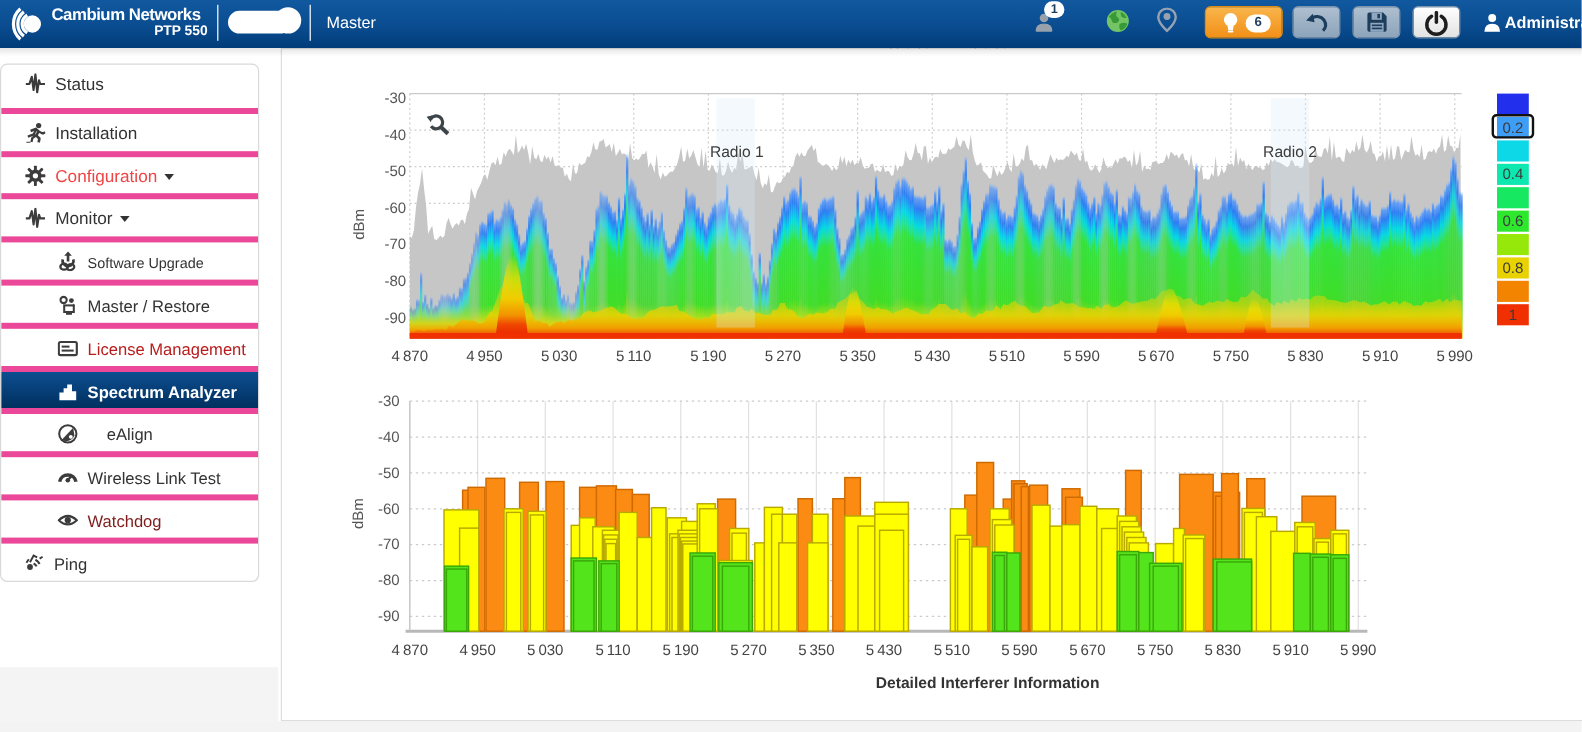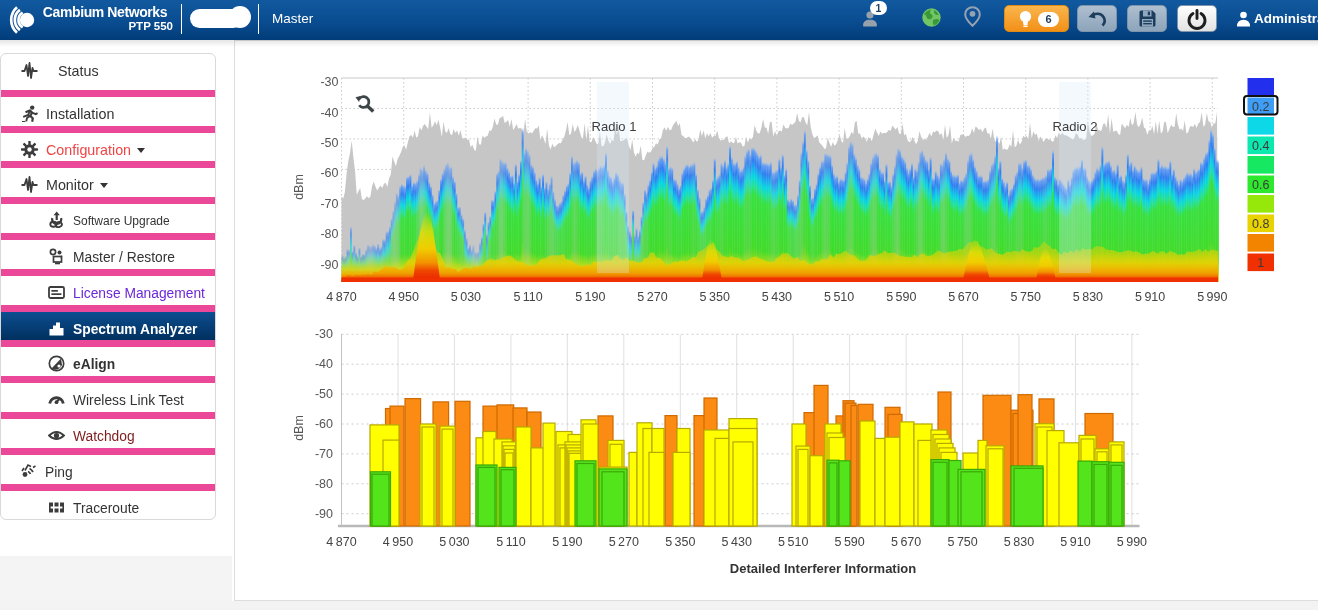--- a/index.html
+++ b/index.html
@@ -5,21 +5,21 @@
 #header { position:absolute; left:0; top:0; width:1318px; height:40px;
   background:linear-gradient(180deg,#11599f 0%,#0a4c90 55%,#013c79 100%); z-index:50; }
 .hbtn { position:absolute; top:5px; width:40px; height:27px; border-radius:5px;
   background:linear-gradient(#aebfd0,#8da4ba); border:1px solid #7d94ab; text-align:center; padding-top:3px; }
 #clip1 { position:absolute; top:28.5px; left:727px; z-index:25; color:#1a3e6e; font-size:12px; font-weight:bold; }
 #clip2 { position:absolute; top:28.5px; left:795px; z-index:25; color:#1a3e6e; font-size:12px; font-weight:bold; }
 #shadow { position:absolute; left:0; top:40px; width:1318px; height:7px;
   background:linear-gradient(rgba(0,0,0,0.10),rgba(0,0,0,0)); z-index:20; }
 #sidebar { position:absolute; left:0; top:53px; width:216px; background:#fff;
   border:1px solid #d9d9d9; border-radius:6px; z-index:10; overflow:hidden; }
-.mi { height:35.8px; line-height:35.8px; border-top:7px solid #ec4899; font-size:14.5px; white-space:nowrap; }
+.mi { height:35.8px; line-height:35.8px; border-top:5px solid #ec4899; font-size:14.5px; white-space:nowrap; }
 .mi:first-child { border-top:none; }
 .mi.sel { background:linear-gradient(#0d4e90,#00305f); }
 .chev { display:inline-block; margin-left:6px; width:0; height:0; border-left:4.5px solid transparent;
   border-right:4.5px solid transparent; border-top:5px solid #333; vertical-align:2px; }
 #panel { position:absolute; left:233.5px; top:40px; width:1095px; height:561px;
   background:#fff; border:1px solid #ddd; z-index:5; }
 #bg-bottom { position:absolute; left:0; top:601px; width:1318px; height:9px; background:#f3f3f3; }
 #bg-left { position:absolute; left:0; top:556px; width:232px; height:45px; background:#f4f4f4; }
 </style></head>
 <body>
@@ -95,21 +95,21 @@
       </svg></div>
 <div style="position:absolute;left:1254px;top:11px;color:#fff;font-size:13.5px;font-weight:bold;white-space:nowrap">Administrator</div>
 </div>
 <div id="shadow"></div>
 <div id="panel"></div>
 <div id="bg-bottom"></div>
 <div id="bg-left"></div>
 <div id="sidebar">
     <div class="mi" style="padding-left:20px;font-size:14.3px;"><svg width="17" height="17" viewBox="0 0 17 17" style="vertical-align:-3px">
         <path d="M0.5 9 L3.5 9 L5.5 3 L7 14 L8.5 1 L10 16 L11.5 6 L12.5 9 L16.5 9" stroke="#3c3c3c" stroke-width="1.8" fill="none" stroke-linejoin="round"></path>
-      </svg><span style="margin-left:20px;color:#333;">Status</span></div>
+      </svg><span style="margin-left:8px;color:#333;">Status</span></div>
     <div class="mi" style="padding-left:20px;font-size:14.3px;"><svg width="17" height="17" viewBox="0 0 17 17" style="vertical-align:-3px">
         <circle cx="11.2" cy="2.6" r="2.2" fill="#3c3c3c"></circle>
         <path d="M4.5 7.2 L8.8 5.4 L11 7.6 L9.3 11 L11.8 13.4 L11.2 16.8" stroke="#3c3c3c" stroke-width="2.2" fill="none" stroke-linejoin="round"></path>
         <path d="M8.8 5.8 L7.2 10 L2.2 11.8 M10 10.2 L6 13 L5.2 16.4 M11 7.6 L14.8 9.2 L16.6 8.2" stroke="#3c3c3c" stroke-width="1.9" fill="none"></path>
         <path d="M1 16.9 L4.3 16.9" stroke="#3c3c3c" stroke-width="1.6"></path>
       </svg><span style="margin-left:8px;color:#333;">Installation</span></div>
     <div class="mi" style="padding-left:20px;font-size:14.3px;"><svg width="17" height="17" viewBox="0 0 17 17" style="vertical-align:-3px">
         <g fill="#3c3c3c">
           <circle cx="8.5" cy="8.5" r="5.2"></circle>
           <rect x="7.3" y="0" width="2.4" height="4" rx="0.6" transform="rotate(0 8.5 8.5)"></rect>
@@ -136,55 +136,43 @@
         <circle cx="5" cy="4" r="2.6" fill="none" stroke="#3c3c3c" stroke-width="1.7"></circle>
         <circle cx="11.5" cy="4.5" r="2" fill="#3c3c3c"></circle>
         <path d="M13 7 L14.5 9 L12.5 9.5 Z" fill="#3c3c3c"></path>
         <rect x="5.5" y="8.5" width="8" height="5.5" fill="none" stroke="#3c3c3c" stroke-width="1.7"></rect>
         <rect x="7" y="14.5" width="5" height="1.8" fill="#3c3c3c"></rect>
       </svg><span style="margin-left:8px;color:#333;">Master / Restore</span></div>
     <div class="mi" style="padding-left:47px;font-size:13.8px;"><svg width="17" height="17" viewBox="0 0 17 17" style="vertical-align:-3px">
         <rect x="1" y="3" width="15" height="11" rx="1.4" fill="none" stroke="#3c3c3c" stroke-width="1.8"></rect>
         <rect x="3.4" y="6" width="6.5" height="1.7" fill="#3c3c3c"></rect>
         <rect x="3.4" y="9.3" width="10" height="1.7" fill="#3c3c3c"></rect>
-      </svg><span style="margin-left:8px;color:#6d28d9;">License Management</span></div>
+      </svg><span style="margin-left:8px;color:#b91c1c;">License Management</span></div>
     <div class="mi sel" style="padding-left:47px;font-size:13.8px;"><svg width="17" height="17" viewBox="0 0 17 17" style="vertical-align:-3px">
         <path d="M1.5 15.5 L1.5 9 L5 9 L5 5.5 L8 5.5 L8 2.5 L12 2.5 L12 8 L15.5 8 L15.5 15.5 Z" fill="#fff"></path>
       </svg><span style="margin-left:8px;color:#fff;font-weight:bold;">Spectrum Analyzer</span></div>
     <div class="mi" style="padding-left:47px;font-size:13.8px;"><svg width="17" height="17" viewBox="0 0 17 17" style="vertical-align:-3px">
         <circle cx="8.5" cy="8.5" r="7.2" fill="none" stroke="#3c3c3c" stroke-width="1.7"></circle>
         <path d="M3.5 13.5 L13 3.5 L14 10 A 7 7 0 0 1 6 14.5 Z" fill="#3c3c3c"></path>
         <circle cx="11" cy="11" r="1.6" fill="#fff"></circle>
-      </svg><span style="margin-left:8px;color:#333;font-weight:bold;">eAlign</span></div>
+      </svg><span style="margin-left:24px;color:#333;">eAlign</span></div>
     <div class="mi" style="padding-left:47px;font-size:13.8px;"><svg width="17" height="17" viewBox="0 0 17 17" style="vertical-align:-3px">
         <path d="M1.7 12.5 a 6.9 6.9 0 0 1 13.6 0" fill="none" stroke="#3c3c3c" stroke-width="2.9"></path>
         <circle cx="8.5" cy="11.2" r="1.9" fill="#3c3c3c"></circle>
         <path d="M8.5 11 L12.2 7.2" stroke="#3c3c3c" stroke-width="2"></path>
       </svg><span style="margin-left:8px;color:#333;">Wireless Link Test</span></div>
     <div class="mi" style="padding-left:47px;font-size:13.8px;"><svg width="17" height="17" viewBox="0 0 17 17" style="vertical-align:-3px">
         <path d="M1 8.5 Q8.5 1.5 16 8.5 Q8.5 15.5 1 8.5 Z" fill="none" stroke="#3c3c3c" stroke-width="1.8"></path>
         <circle cx="8.5" cy="8.5" r="2.6" fill="#3c3c3c"></circle>
       </svg><span style="margin-left:8px;color:#7f1d1d;">Watchdog</span></div>
     <div class="mi" style="padding-left:19px;font-size:13.8px;"><svg width="17" height="17" viewBox="0 0 17 17" style="vertical-align:-3px">
         <circle cx="5" cy="11.5" r="2.4" fill="#3c3c3c"></circle>
         <path d="M8 8.5 a5 5 0 0 1 2.5 2.5 M9.5 5.5 a8 8 0 0 1 3.5 3.5" stroke="#3c3c3c" stroke-width="1.8" fill="none"></path>
         <path d="M2 8 L4 5 M5 7.5 L8 2 L11 3.5 M13 4.5 L15.5 3" stroke="#3c3c3c" stroke-width="1.6" fill="none"></path>
       </svg><span style="margin-left:8px;color:#333;">Ping</span></div>
-    <div class="mi" style="padding-left:47px;font-size:13.8px;"><svg width="17" height="17" viewBox="0 0 17 17" style="vertical-align:-3px">
-        <g fill="#3c3c3c">
-          <rect x="1" y="3.5" width="4" height="4"></rect>
-          <rect x="6.5" y="3.5" width="4" height="4"></rect>
-          <rect x="12" y="3.5" width="4" height="4"></rect>
-          <rect x="1" y="9.5" width="4" height="4"></rect>
-          <rect x="6.5" y="9.5" width="4" height="4"></rect>
-          <rect x="12" y="9.5" width="4" height="4"></rect>
-          <rect x="1" y="6.5" width="1.6" height="4"></rect>
-          <rect x="14.4" y="6.5" width="1.6" height="4"></rect>
-        </g>
-      </svg><span style="margin-left:8px;color:#333;">Traceroute</span></div>
   </div>
 <svg width="1318" height="320" viewBox="0 0 1318 320" font-family="Liberation Sans, sans-serif" style="position:absolute;left:0;top:0;z-index:6">
     <defs>
       <linearGradient id="gc" x1="0" y1="0" x2="0" y2="1">
 <stop offset="0" stop-color="#8ab8f8" stop-opacity="0.1"></stop>
 <stop offset="0.03" stop-color="#5a9af7" stop-opacity="0.9"></stop>
 <stop offset="0.10" stop-color="#2f7df2"></stop>
 <stop offset="0.155" stop-color="#19aaf0"></stop>
 <stop offset="0.215" stop-color="#06d8e2"></stop>
 <stop offset="0.285" stop-color="#22e296"></stop>

